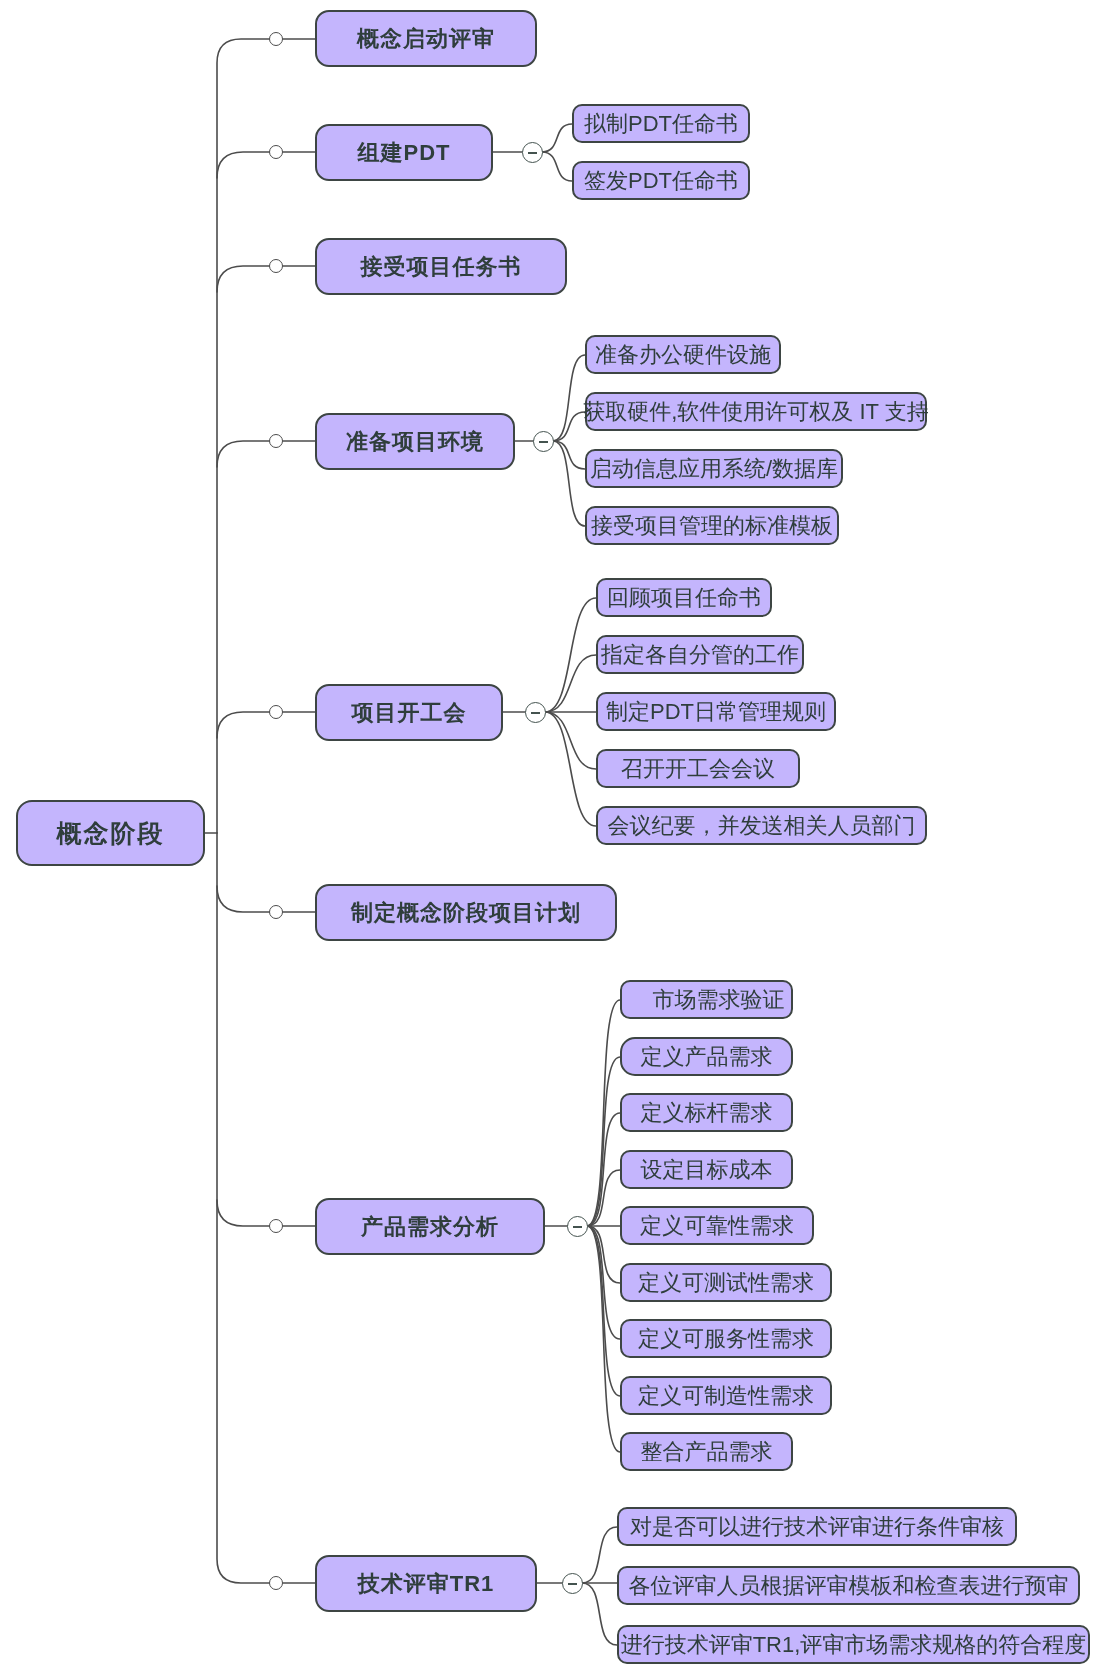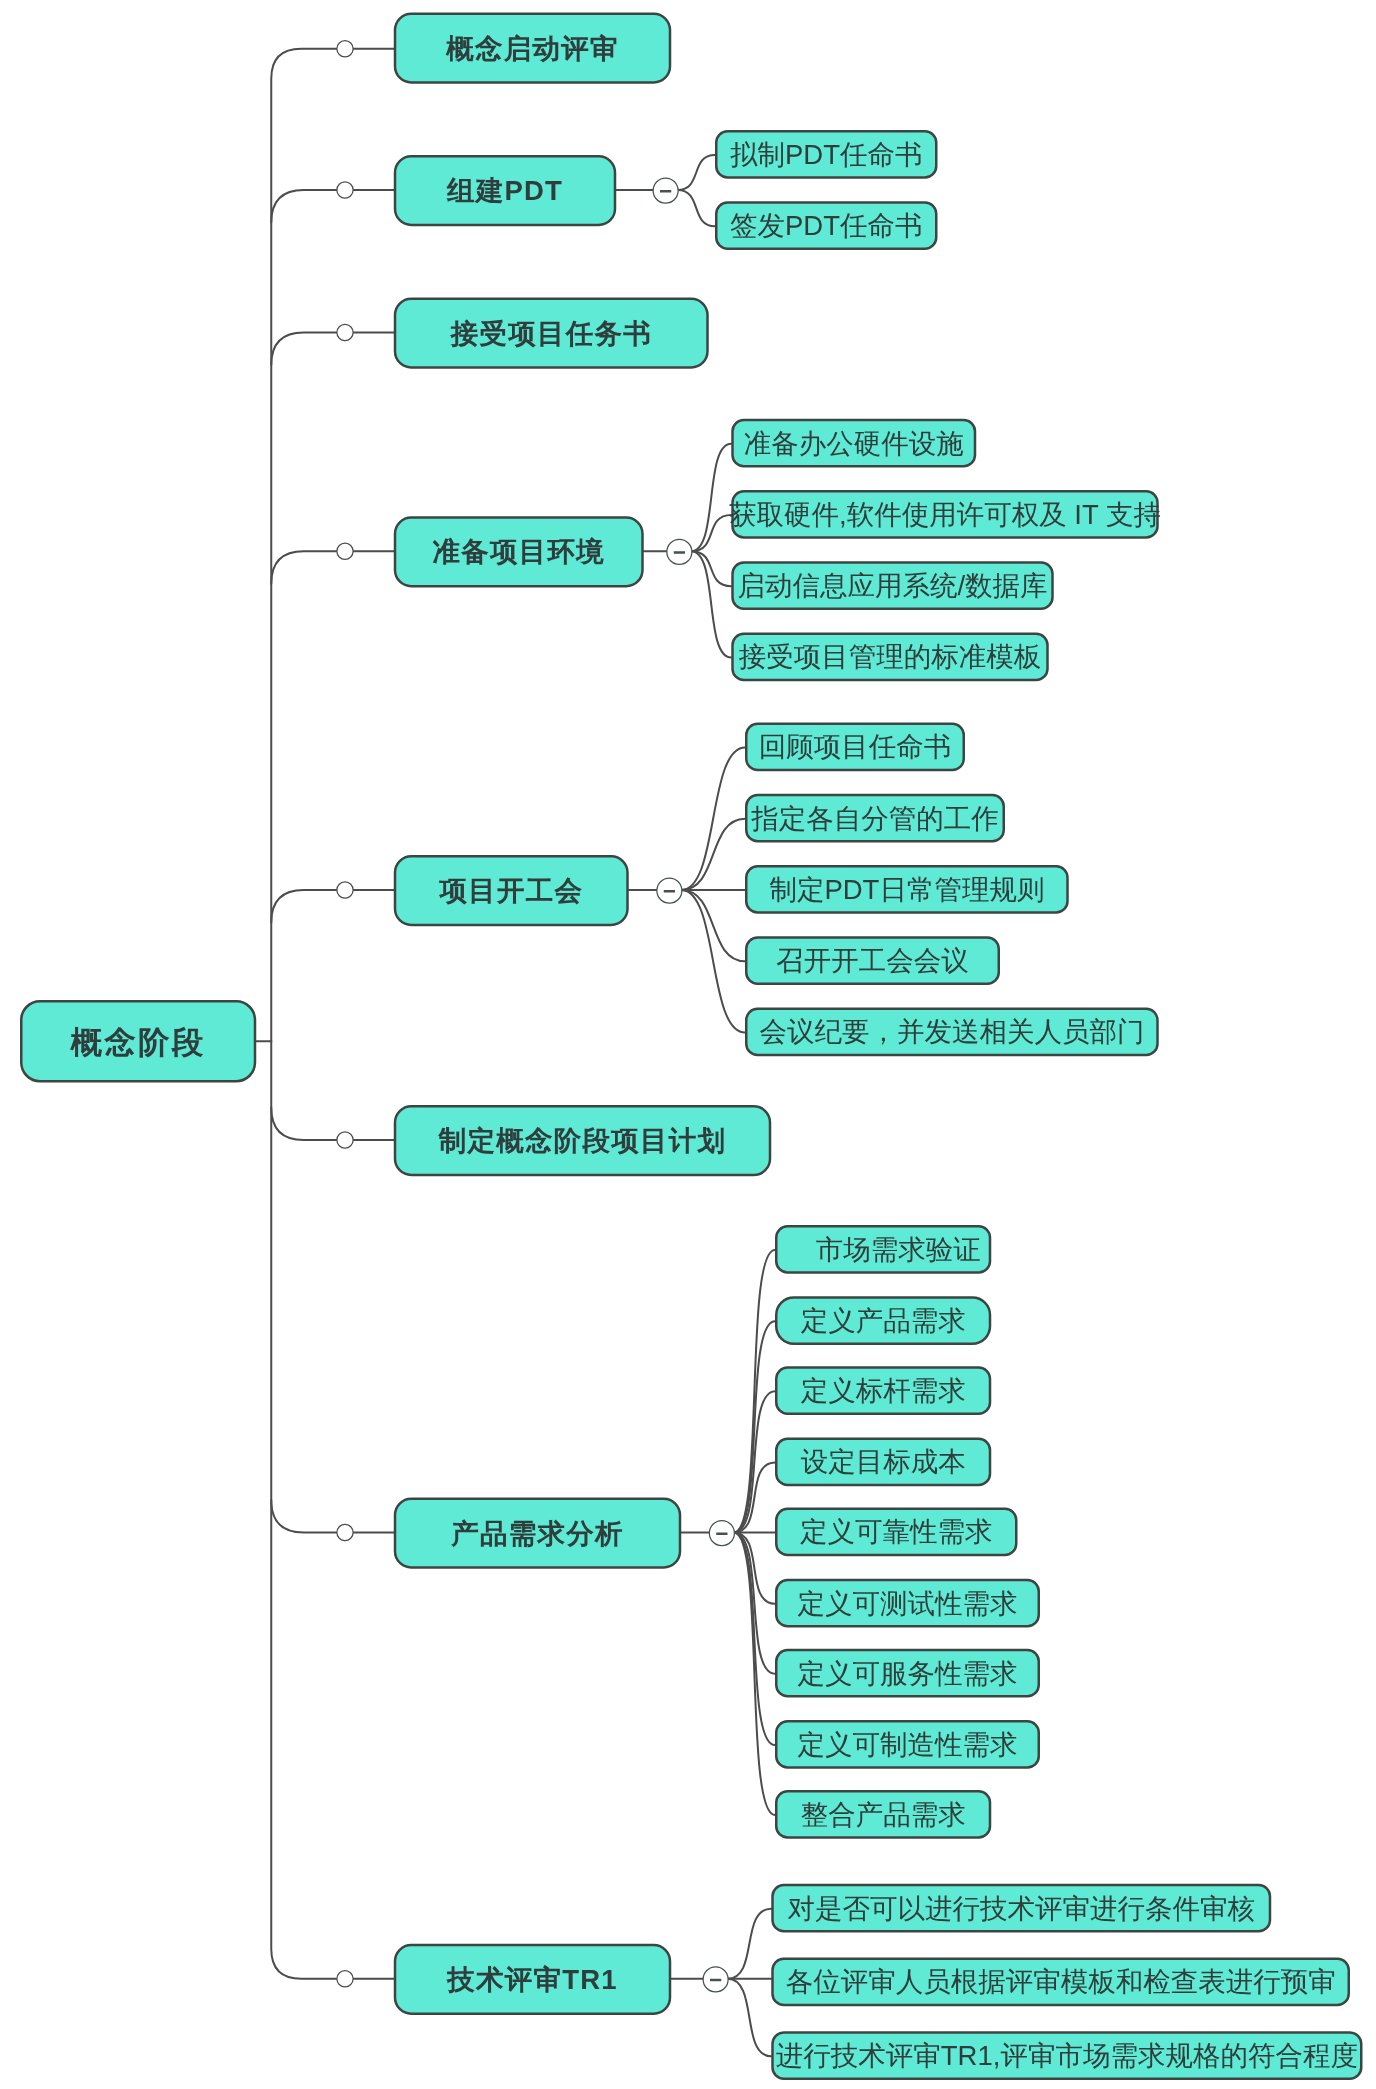--- a/index.html
+++ b/index.html
@@ -8,21 +8,21 @@
     width:1101px;height:1671px;
     background:#ffffff;
     font-family:"Liberation Sans","DejaVu Sans",sans-serif;
     overflow:hidden;
   }
   #wires{position:absolute;left:0;top:0;width:1101px;height:1671px;}
   .node{
     position:absolute;
     box-sizing:border-box;
     display:flex;align-items:center;justify-content:center;
-    background:#5eead4;
+    background:#c4b5fd;
     border:2px solid #3d4543;
     color:#2f3e3c;
     white-space:nowrap;
     z-index:2;
   }
   .root{
     border-radius:16px;
     font-size:25px;font-weight:600;letter-spacing:2px;
     left:16px;top:800px;width:189px;height:66px;
   }
@@ -42,21 +42,21 @@
   .p4{top:413px;width:200px;}
   .p5{top:684px;width:188px;}
   .p6{top:884px;width:302px;}
   .p7{top:1198px;width:230px;}
   .p8{top:1555px;width:222px;}
 
   .c2{left:572px;}  .c2a{top:104px;width:178px;} .c2b{top:161px;width:178px;}
   .c4{left:585px;}  .c4a{top:335px;width:196px;} .c4b{top:392px;width:342px;}
                     .c4c{top:449px;width:258px;} .c4d{top:506px;width:254px;}
   .c5{left:596px;}  .c5a{top:578px;width:176px;} .c5b{top:635px;width:208px;}
-                    .c5c{top:692px;width:259px;} .c5d{top:749px;width:204px;}
+                    .c5c{top:692px;width:240px;} .c5d{top:749px;width:204px;}
                     .c5e{top:806px;width:331px;}
   .c7{left:620px;}  .c7a{top:980px;width:173px;padding-left:24px;}  .c7b{top:1037px;width:173px;border-radius:15px;}
                     .c7c{top:1093px;width:173px;} .c7d{top:1150px;width:173px;}
                     .c7e{top:1206px;width:194px;} .c7f{top:1263px;width:212px;}
                     .c7g{top:1319px;width:212px;} .c7h{top:1376px;width:212px;}
                     .c7i{top:1432px;width:173px;}
   .c8{left:617px;}  .c8a{top:1507px;width:400px;} .c8b{top:1566px;width:463px;}
                     .c8c{top:1625px;width:473px;}
 
   .dot{

